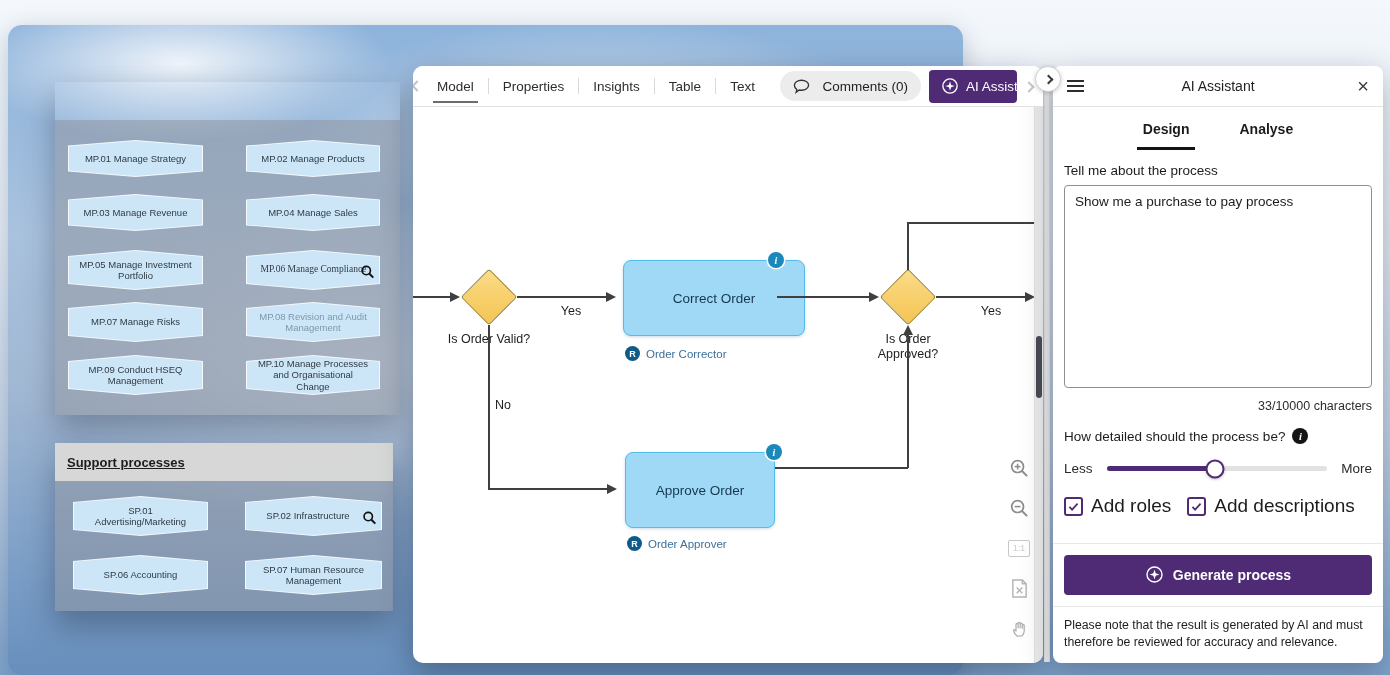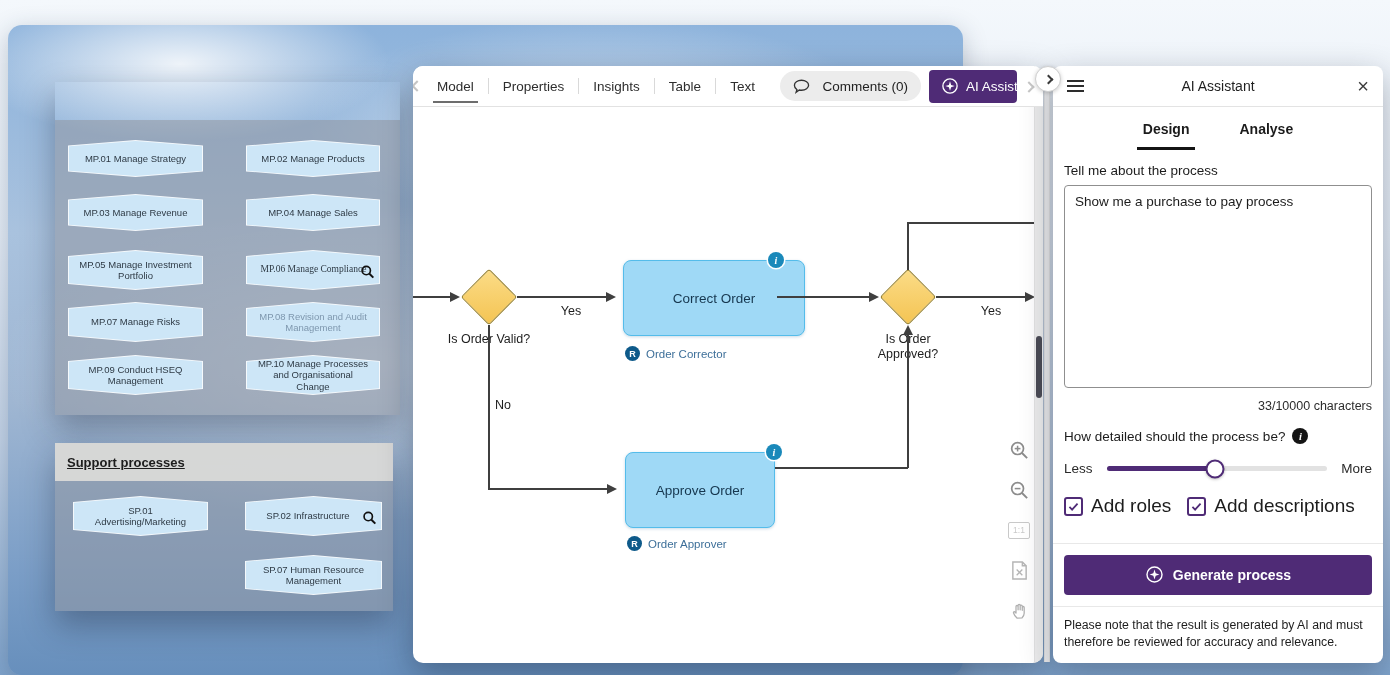--- a/index.html
+++ b/index.html
@@ -69,21 +69,21 @@
     display:flex; align-items:center; justify-content:center; font-size:13.5px; color:#16374f; cursor:pointer;
     box-shadow:0 1px 3px rgba(40,110,160,.25);}
   .edge-label{ position:absolute; font-size:12.5px; color:#1e1e1e; text-align:center; width:44px;}
   .info-dot{ position:absolute; width:16px; height:16px; border-radius:50%; background:#1a89ba; color:#fff;
     font-size:10px; font-style:italic; font-family:"Liberation Serif",serif; font-weight:bold;
     display:flex; align-items:center; justify-content:center; box-shadow:0 0 0 1.5px #fff;}
   .role{ position:absolute; display:flex; align-items:center; gap:6px; font-size:11.5px; color:#3d6f99;}
   .role .r-dot{ width:15px; height:15px; border-radius:50%; background:#0e5a8a; color:#fff; font-size:9px;
     font-weight:bold; display:flex; align-items:center; justify-content:center;}
   
-  .zoomtools{ position:absolute; left:588px; top:364px; width:36px; display:flex; flex-direction:column; background:#fff;}
+  .zoomtools{ position:absolute; left:588px; top:382px; width:36px; display:flex; flex-direction:column; background:#fff;}
   .ztool{ height:40px; display:flex; align-items:center; justify-content:center; cursor:pointer; }
   .one2one{ width:22px; height:17px; border:1px solid #c9c9c9; border-radius:2px; color:#c9c9c9;
     font-size:8.5px; display:flex; align-items:center; justify-content:center;}
   
   .sbar{ position:absolute; right:0; top:0; bottom:0; width:9px; background:#ededed; border-left:1px solid #e2e2e2;}
   .sbar .thumb{ position:absolute; left:1px; width:6px; top:270px; height:62px; background:#4b4b55; border-radius:3px; cursor:grab;}
   
   .split-bar{ position:absolute; left:1044px; top:92px; width:6px; height:570px; background:#ebebec; border:1px solid #dedede; border-top:none; border-bottom:none;}
   .split-btn{ position:absolute; left:1035px; top:66px; width:26px; height:26px; border-radius:50%;
     background:#fff; border:1px solid #cfcfcf; box-shadow:0 1px 4px rgba(0,0,0,.2); cursor:pointer; z-index:9;
@@ -204,20 +204,25 @@
         <div class="pbox-in" style="padding-right:20px;">
           <span>SP.02 Infrastructure</span>
         </div>
       <span class="search">
           <svg width="15" height="15" viewBox="0 0 18 18">
             <circle cx="7.5" cy="7.5" r="5" fill="none" stroke="#111" stroke-width="2"></circle>
             <line x1="11.3" y1="11.3" x2="16" y2="16" stroke="#111" stroke-width="2.4"></line>
           </svg>
         </span>
       </div>
+    <div class="pbox" style="left:18px; top:112px; width:135px; height:40px;">
+        <div class="pbox-in">
+          <span>SP.06 Accounting</span>
+        </div>
+      </div>
     <div class="pbox" style="left:190px; top:112px; width:137px; height:40px;">
         <div class="pbox-in">
           <span>SP.07 Human Resource Management</span>
         </div>
       </div>
   </div>
 </div>
 
 <div class="modal">
 

